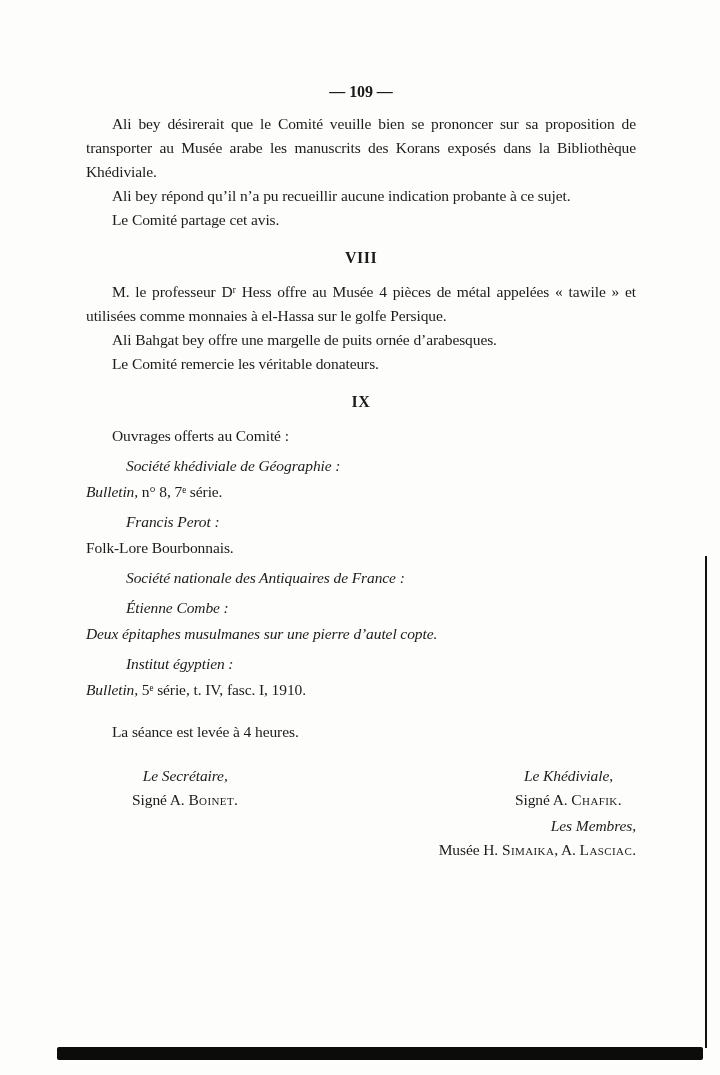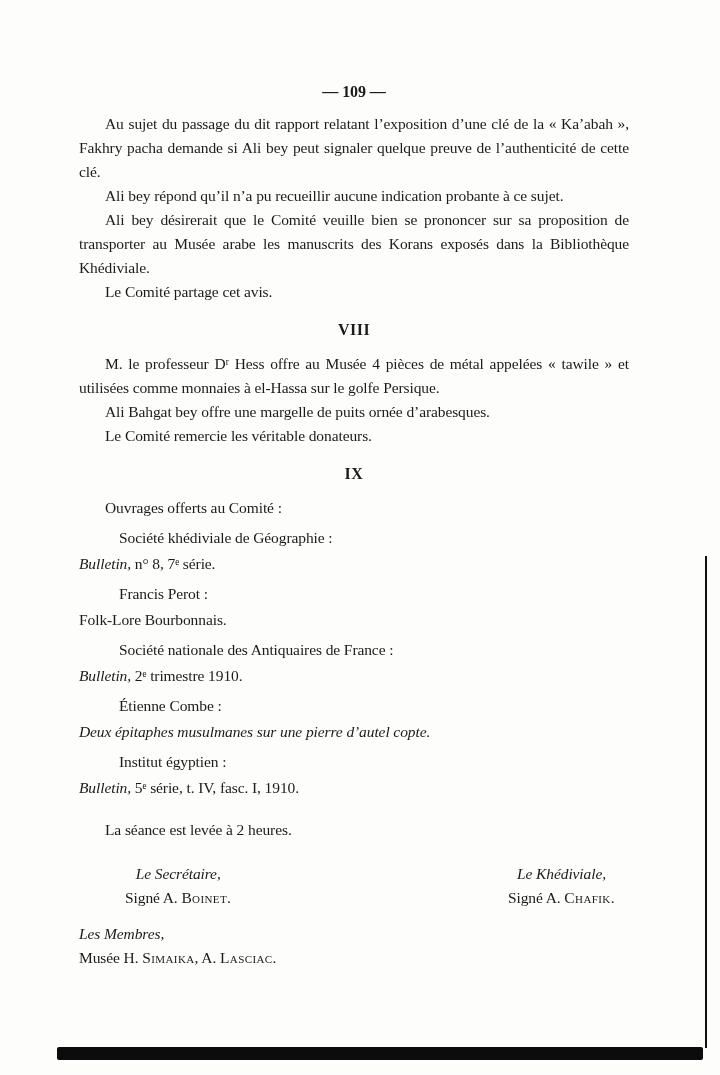--- a/index.html
+++ b/index.html
@@ -11,21 +11,21 @@
     position: relative;
     width: 720px;
     height: 1075px;
     background: #fdfdfb;
     color: #1b1b1b;
     font-family: "Liberation Serif", "DejaVu Serif", serif;
     overflow: hidden;
   }
   .content {
     position: absolute;
-    left: 79px;
+    left: 86px;
     top: 80px;
     width: 550px;
     font-size: 15.5px;
     line-height: 24px;
     letter-spacing: -0.1px;
   }
   .page-number {
     text-align: center;
     font-weight: bold;
     font-size: 16px;
@@ -42,20 +42,21 @@
     font-size: 16px;
     font-weight: bold;
     letter-spacing: 0.5px;
   }
   .pub-entry {
     margin: 0 0 6px 0;
   }
   .pub-label {
     margin: 0 0 2px 0;
     padding-left: 40px;
+    font-style: italic;
   }
   .pub-work {
     margin: 0;
   }
   .italic {
     font-style: italic;
   }
   .sc {
     font-variant: small-caps;
     letter-spacing: 0.4px;
@@ -69,22 +70,22 @@
     margin-top: 20px;
     padding: 0 14px 0 46px;
   }
   .sig-block {
     text-align: center;
   }
   .sig-title {
     font-style: italic;
   }
   .sig-center {
-    text-align: left;
-    margin-top: 12px;
+    text-align: right;
+    margin-top: 2px;
   }
   .artifact-bottom {
     position: absolute;
     left: 57px;
     top: 1047px;
     width: 646px;
     height: 13px;
     background: #0c0c0c;
     border-radius: 2px;
   }
@@ -98,23 +99,22 @@
   }
 </style>
 </head>
 <body>
 
 <div class="page">
   <div class="content">
 
     <div class="page-number">— 109 —</div>
 
-    <p class="para">Au sujet du passage du dit rapport relatant l’exposition d’une clé de la « Ka’abah », Fakhry pacha demande si Ali bey peut signaler quelque preuve de l’authenticité de cette clé.</p>
+    <p class="para">Ali bey désirerait que le Comité veuille bien se prononcer sur sa proposition de transporter au Musée arabe les manuscrits des Korans exposés dans la Bibliothèque Khédiviale.</p>
     <p class="para">Ali bey répond qu’il n’a pu recueillir aucune indication probante à ce sujet.</p>
-    <p class="para">Ali bey désirerait que le Comité veuille bien se prononcer sur sa proposition de transporter au Musée arabe les manuscrits des Korans exposés dans la Bibliothèque Khédiviale.</p>
     <p class="para">Le Comité partage cet avis.</p>
 
     <h2 class="section-heading">VIII</h2>
 
     <p class="para">M. le professeur Dʳ Hess offre au Musée 4 pièces de métal appelées « tawile » et utilisées comme monnaies à el-Hassa sur le golfe Persique.</p>
     <p class="para">Ali Bahgat bey offre une margelle de puits ornée d’arabesques.</p>
     <p class="para">Le Comité remercie les véritable donateurs.</p>
 
     <h2 class="section-heading">IX</h2>
 
@@ -125,34 +125,33 @@
       <p class="pub-work"><span class="italic">Bulletin,</span><span> n° 8, 7ᵉ série.</span></p>
     </div>
 
     <div class="pub-entry">
       <p class="pub-label">Francis Perot :</p>
       <p class="pub-work"><span class="italic"></span><span>Folk-Lore Bourbonnais.</span></p>
     </div>
 
     <div class="pub-entry">
       <p class="pub-label">Société nationale des Antiquaires de France :</p>
-      <p class="pub-work"><span class="italic">Bulletin,</span><span> 2ᵉ trimestre 1910.</span></p>
     </div>
 
     <div class="pub-entry">
       <p class="pub-label">Étienne Combe :</p>
       <p class="pub-work"><span class="italic">Deux épitaphes musulmanes sur une pierre d’autel copte.</span><span></span></p>
     </div>
 
     <div class="pub-entry">
       <p class="pub-label">Institut égyptien :</p>
       <p class="pub-work"><span class="italic">Bulletin,</span><span> 5ᵉ série, t. IV, fasc. I, 1910.</span></p>
     </div>
 
-    <p class="para closing">La séance est levée à 2 heures.</p>
+    <p class="para closing">La séance est levée à 4 heures.</p>
 
     <div class="sig-row">
       <div class="sig-block">
         <div class="sig-title">Le Secrétaire,</div>
         <div class="sig-name"><span>Signé A. </span><span class="sc">Boinet.</span></div>
       </div>
       <div class="sig-block">
         <div class="sig-title">Le Khédiviale,</div>
         <div class="sig-name"><span>Signé A. </span><span class="sc">Chafik.</span></div>
       </div>

